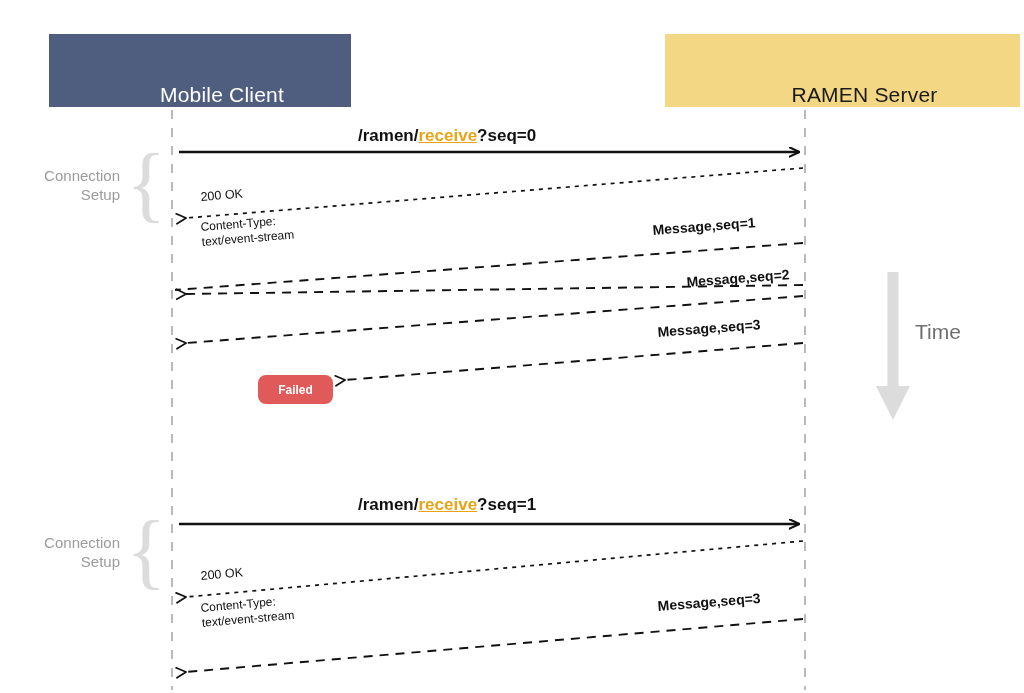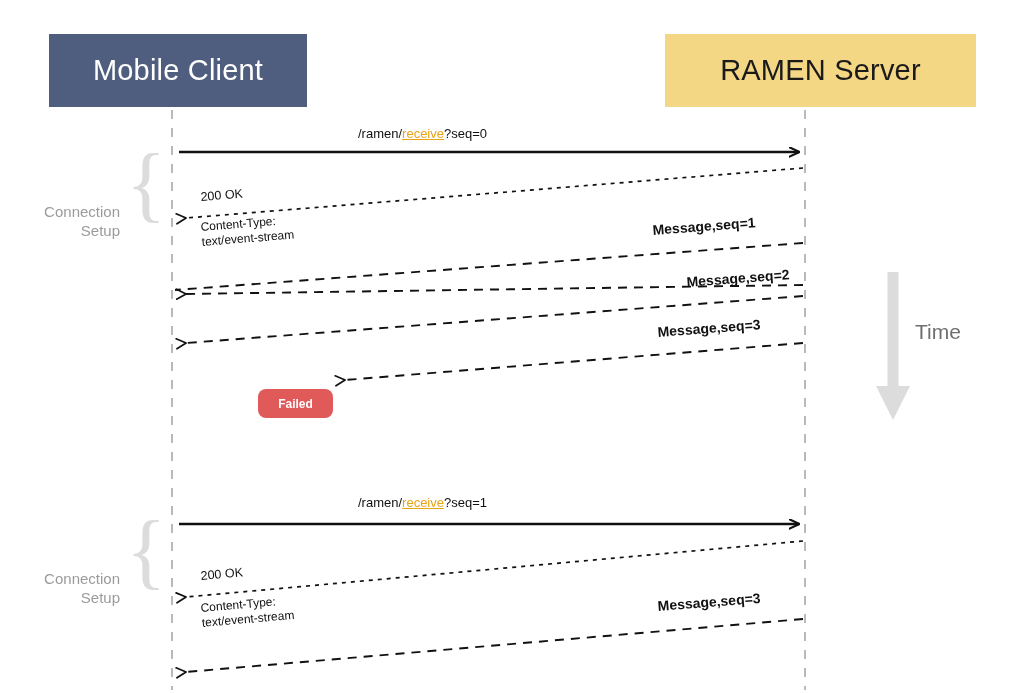--- a/index.html
+++ b/index.html
@@ -15,24 +15,25 @@
   }
   #diagram-root {
     position: relative;
     width: 1024px;
     height: 693px;
     background: #ffffff;
   }
   .actor-box {
     position: absolute;
     display: flex;
-    align-items: center;
+    align-items: flex-end;
     justify-content: center;
-    font-size: 29px;
+    font-size: 21px;
     letter-spacing: 0.2px;
+    padding-left: 44px;
   }
   #actor-client-box {
     left: 49px;
     top: 34px;
     width: 258px;
     height: 73px;
     background: #4F5D7E;
     color: #ffffff;
   }
   #actor-server-box {
@@ -50,21 +51,20 @@
     width: 1024px;
     height: 693px;
   }
   .bracket-label {
     position: absolute;
     width: 110px;
     text-align: right;
     color: #9b9b9b;
     font-size: 15px;
     line-height: 19px;
-    margin-top: 36px;
   }
   #bracket-label-top { left: 10px; top: 166px; }
   #bracket-label-bottom { left: 10px; top: 533px; }
 
   .brace {
     position: absolute;
     color: #dcdcdc;
     font-size: 84px;
     line-height: 84px;
     font-family: "Liberation Serif", serif;
@@ -83,22 +83,22 @@
 
   .msg-label {
     position: absolute;
     font-size: 14px;
     font-weight: bold;
     color: #111111;
     white-space: nowrap;
   }
   .req-label {
     position: absolute;
-    font-size: 13px;
-    font-weight: normal;
+    font-size: 17px;
+    font-weight: bold;
     color: #111111;
     white-space: nowrap;
     text-align: center;
   }
   .req-label .hl {
     color: #E8A317;
     text-decoration: underline;
   }
   .resp-label {
     position: absolute;
@@ -117,21 +117,20 @@
     width: 75px;
     height: 29px;
     background: #E05A5A;
     border-radius: 8px;
     display: flex;
     align-items: center;
     justify-content: center;
     color: #ffffff;
     font-size: 12px;
     font-weight: bold;
-    margin-top: 14px;
   }
 </style>
 </head>
 <body>
 
 <div id="diagram-root">
 
   <div class="actor-box" id="actor-client-box">
     <span>Mobile Client</span>
   </div>

